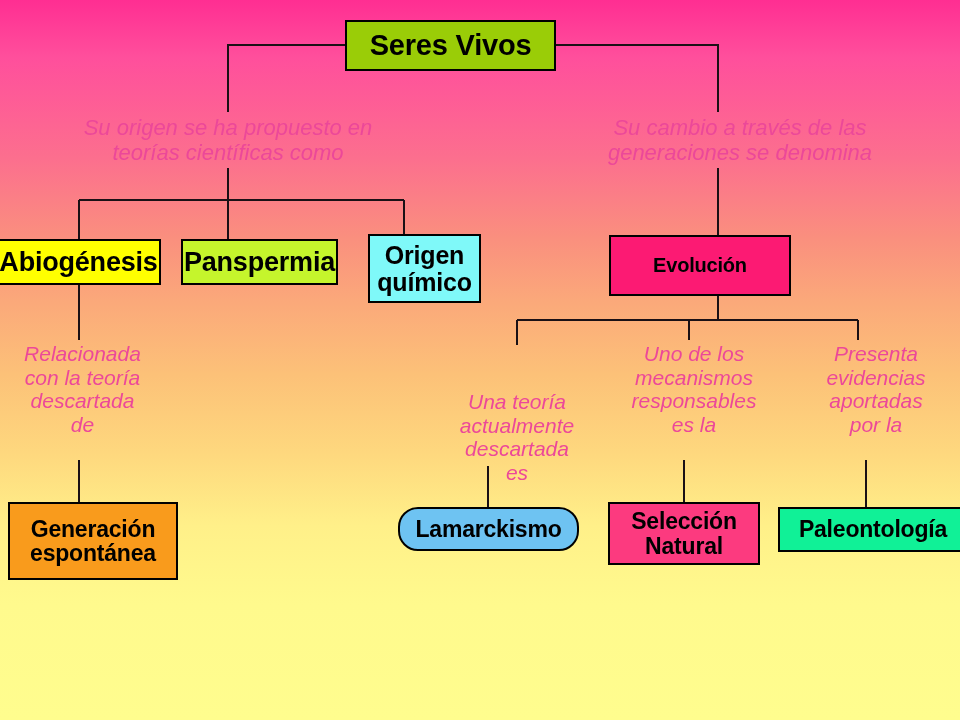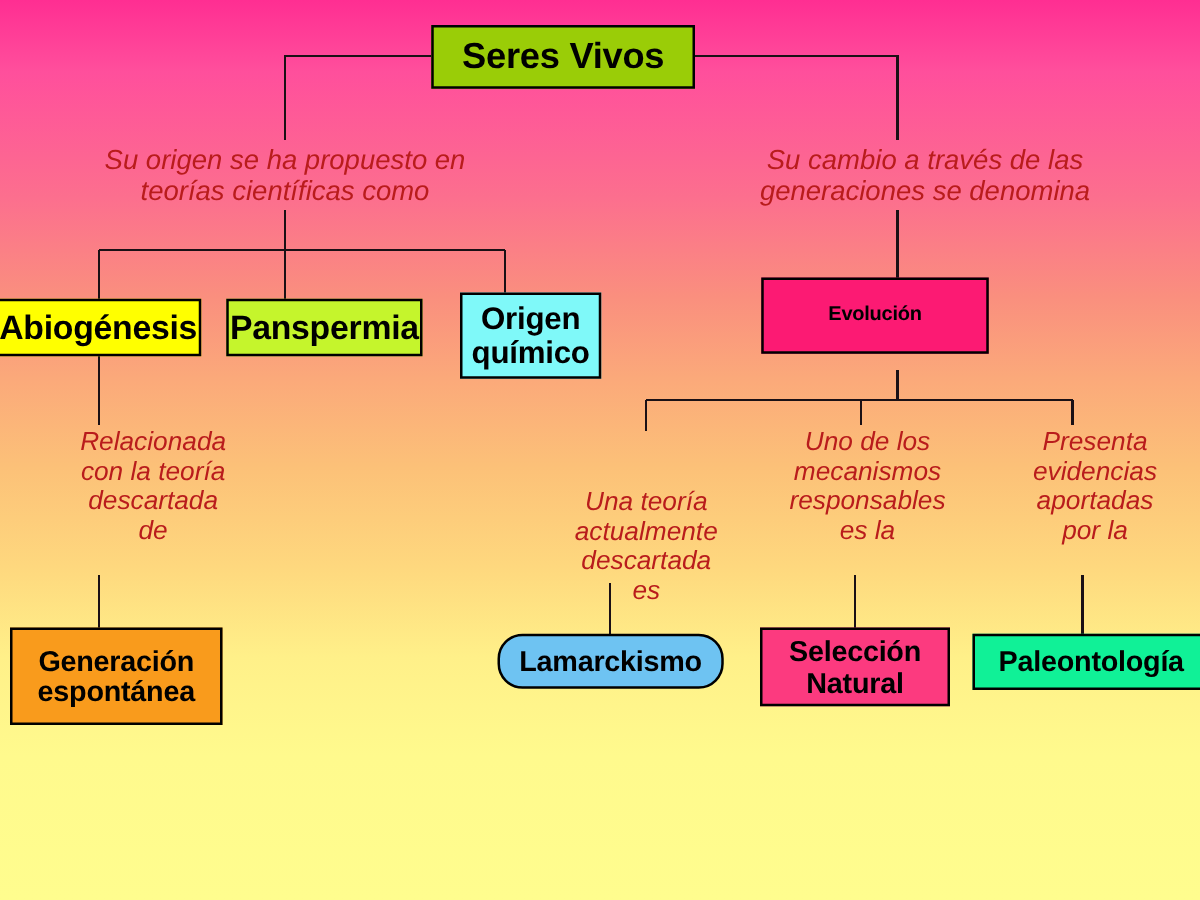--- a/index.html
+++ b/index.html
@@ -48,44 +48,44 @@
     justify-content: center;
     text-align: center;
     line-height: 1.06;
     letter-spacing: -0.2px;
     white-space: pre-line;
     z-index: 3;
   }
 
   .link-label {
     position: absolute;
-    color: #b91c1c;
+    color: #ec4899;
     font-style: italic;
     font-weight: normal;
     text-align: center;
     line-height: 1.12;
     white-space: pre-line;
     z-index: 2;
   }
 
   
   .n-root        { left: 345px; top: 20px;  width: 211px; height: 51px;  font-size: 29px; }
   .n-abio        { left: -4px;  top: 239px; width: 165px; height: 46px;  font-size: 27px; }
   .n-pansp       { left: 181px; top: 239px; width: 157px; height: 46px;  font-size: 27px; }
   .n-origen      { left: 352px; top: 234px; width: 113px; height: 69px;  font-size: 25px; margin-left: 16px; }
-  .n-evol        { left: 609px; top: 222px; width: 182px; height: 61px;  font-size: 16px; }
+  .n-evol        { left: 609px; top: 235px; width: 182px; height: 61px;  font-size: 20px; }
   .n-genesp      { left: 8px;   top: 502px; width: 170px; height: 78px;  font-size: 23px; }
   .n-lamarck     { left: 398px; top: 507px; width: 181px; height: 44px;  font-size: 23px; border-radius: 20px; }
   .n-selnat      { left: 608px; top: 502px; width: 152px; height: 63px;  font-size: 23px; }
   .n-paleo       { left: 778px; top: 507px; width: 190px; height: 45px;  font-size: 23px; }
 
   
   .l-origen-prop { left: 28px;  top: 116px; width: 400px; font-size: 22px; }
   .l-cambio-gen  { left: 540px; top: 116px; width: 400px; font-size: 22px; }
-  .l-relacionada { left: 0px;   top: 342px; width: 165px; font-size: 21px; margin-left: 40px; }
+  .l-relacionada { left: 0px;   top: 342px; width: 165px; font-size: 21px; }
   .l-unateoria   { left: 437px; top: 348px; width: 160px; font-size: 21px; margin-top: 42px; }
   .l-unodelos    { left: 610px; top: 342px; width: 168px; font-size: 21px; }
   .l-presenta    { left: 796px; top: 342px; width: 160px; font-size: 21px; }
 </style>
 </head>
 <body>
 
 <div id="canvas">
 
   <svg id="wires" viewBox="0 0 960 720" width="960" height="720">

